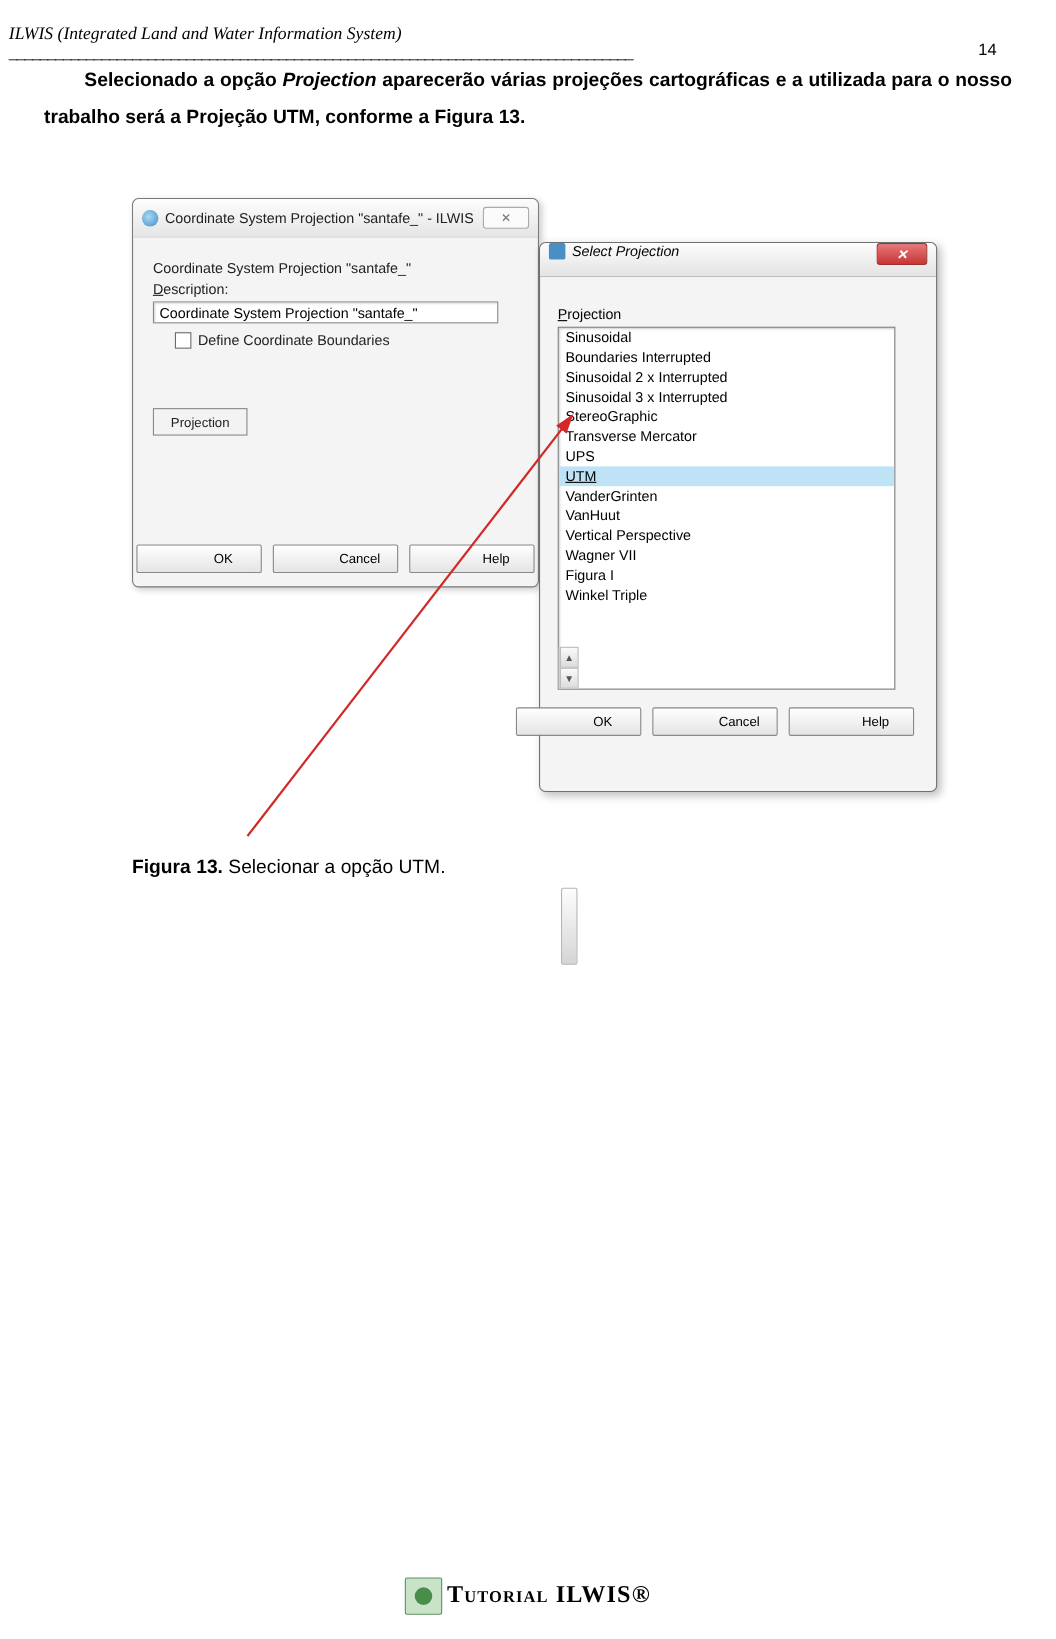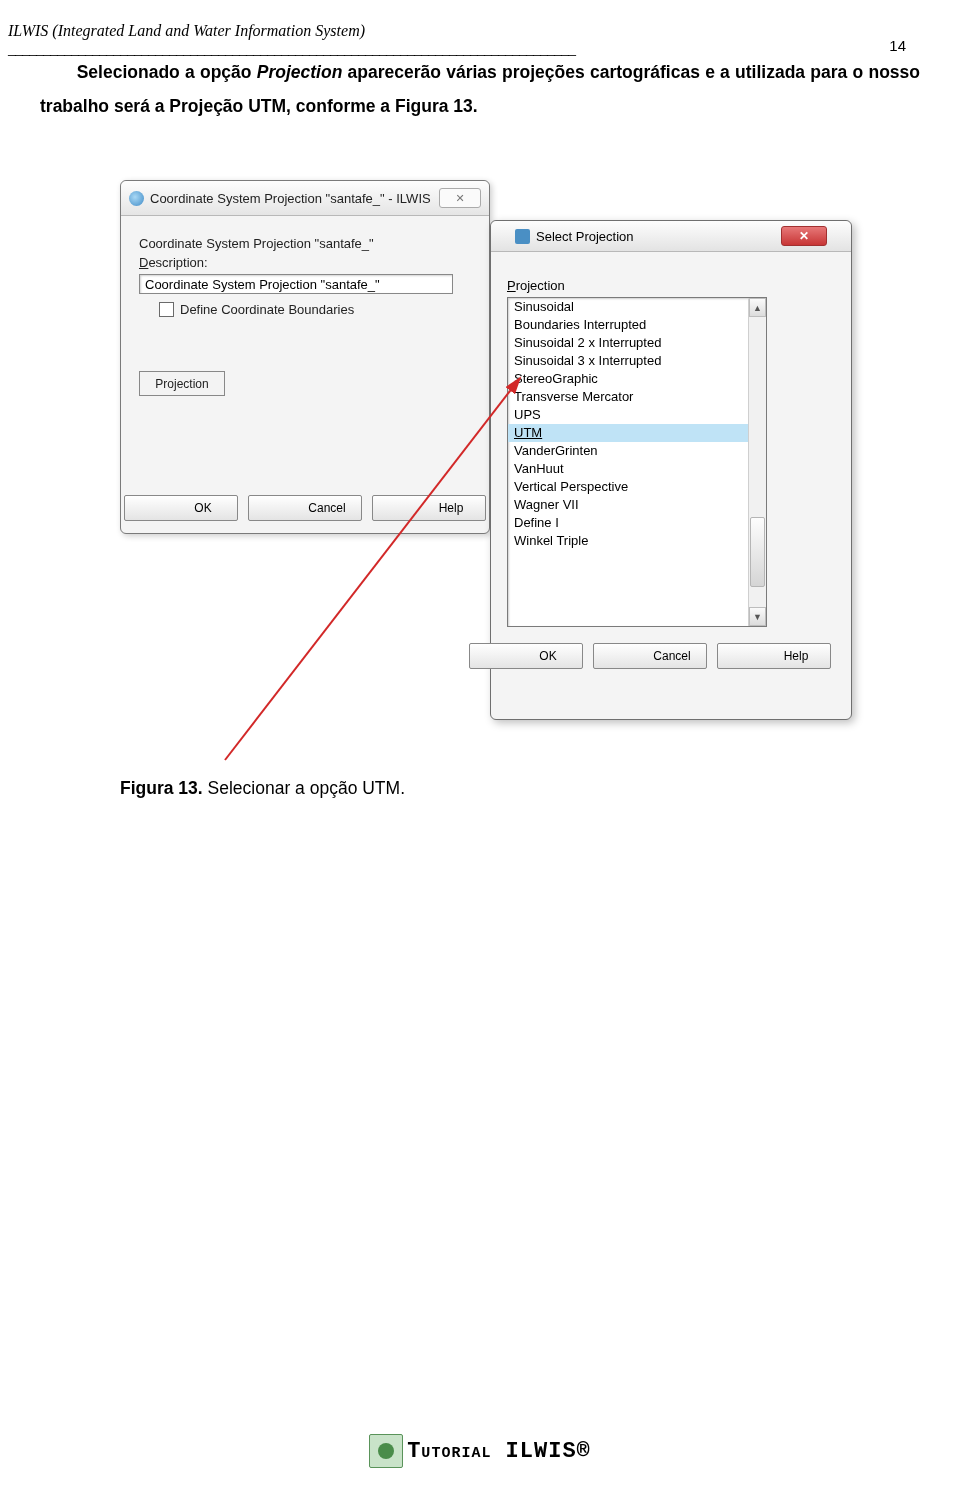--- a/index.html
+++ b/index.html
@@ -117,37 +117,38 @@
     background:#f4f4f4;
     border:1px solid #6f6f6f;
     border-radius:6px;
     box-shadow:3px 3px 8px rgba(0,0,0,.25);
   }
   .titlebar-right{
     height:30px;
     background:linear-gradient(#fdfdfd,#e3e3e3);
     border-bottom:1px solid #b8b8b8;
     border-radius:6px 6px 0 0;
-    display:flex;align-items:center;padding:0 24px;font-size:13px;
+    display:flex;padding:0 8px;font-size:13px;font-style:italic;
   }
   .win-icon{
     width:15px;height:15px;background:#4a8fc4;margin-right:6px;border-radius:2px;flex:0 0 auto;
   }
   .close-red{
     width:44px;height:18px;margin-left:auto;border:1px solid #a13030;
     background:linear-gradient(#e77878,#c73535);border-radius:3px;
     display:flex;align-items:center;justify-content:center;color:#fff;font-size:12px;font-weight:bold;
   }
   .dlg-right .inner{padding:22px 16px 12px 16px;font-size:13px;}
   .listbox-wrap{
     margin-top:4px;display:flex;
-    width:260px;height:330px;
+    width:307px;height:330px;
     border:1px solid #7a7a7a;background:#fff;
     box-shadow:inset 1px 1px 2px rgba(0,0,0,.2);
     box-sizing:border-box;
+    flex-direction:column;
   }
   .listbox{
     flex:1;overflow:hidden;
   }
   .listbox .item{
     height:18px;line-height:18px;padding:0 6px;font-size:13px;white-space:nowrap;
   }
   .listbox .item.sel{background:#bfe3f6;text-decoration:underline;}
   .scroll{
     width:17px;background:#f1f1f1;border-left:1px solid #cfcfcf;
@@ -161,21 +162,21 @@
   }
   
   .arrow-svg{position:absolute;left:90px;top:170px;pointer-events:none;}
   .caption{
     position:absolute;left:120px;top:778px;font-size:17.5px;
   }
   .caption b{font-weight:bold;}
   
   .footer{
     position:absolute;bottom:22px;left:0;right:0;text-align:center;
-    font-family:Liberation Mono, monospace;
+    font-family:Liberation Serif, serif;
     font-variant:small-caps;font-weight:bold;font-size:22px;letter-spacing:1px;
   }
   .footer-logo{
     width:32px;height:32px;background:#c9e3c9;border:1px solid #5a935a;display:inline-block;
     vertical-align:middle;margin-right:4px;border-radius:2px;position:relative;
   }
   .footer-logo::after{content:"";position:absolute;left:8px;top:8px;width:16px;height:16px;background:#4a8c4a;border-radius:50%;}
 </style>
 </head>
 <body>
@@ -232,21 +233,21 @@
             <div class="item">Sinusoidal 2 x Interrupted</div>
             <div class="item">Sinusoidal 3 x Interrupted</div>
             <div class="item">StereoGraphic</div>
             <div class="item">Transverse Mercator</div>
             <div class="item">UPS</div>
             <div class="item sel">UTM</div>
             <div class="item">VanderGrinten</div>
             <div class="item">VanHuut</div>
             <div class="item">Vertical Perspective</div>
             <div class="item">Wagner VII</div>
-            <div class="item">Define I</div>
+            <div class="item">Figura I</div>
             <div class="item">Winkel Triple</div>
           </div>
         <div class="scroll">
           <div class="arrow">▲</div>
           <div class="track">
               <div class="thumb"></div>
             </div>
           <div class="arrow">▼</div>
         </div>
       </div>

